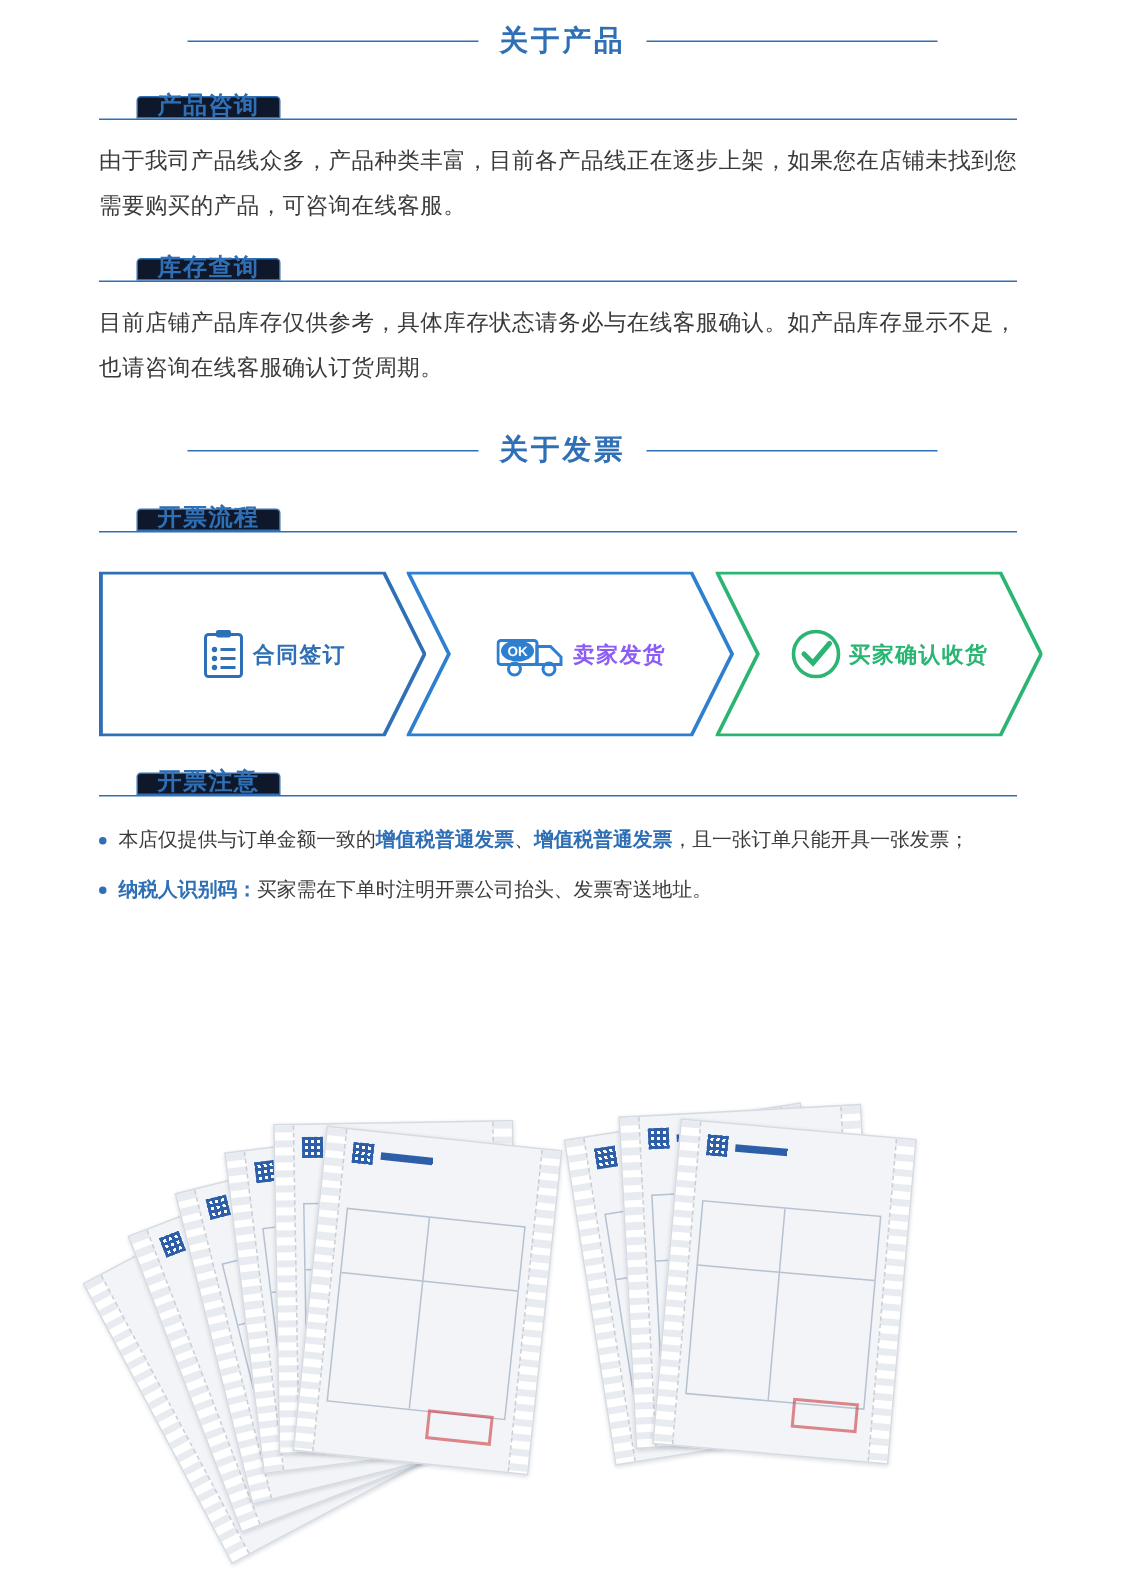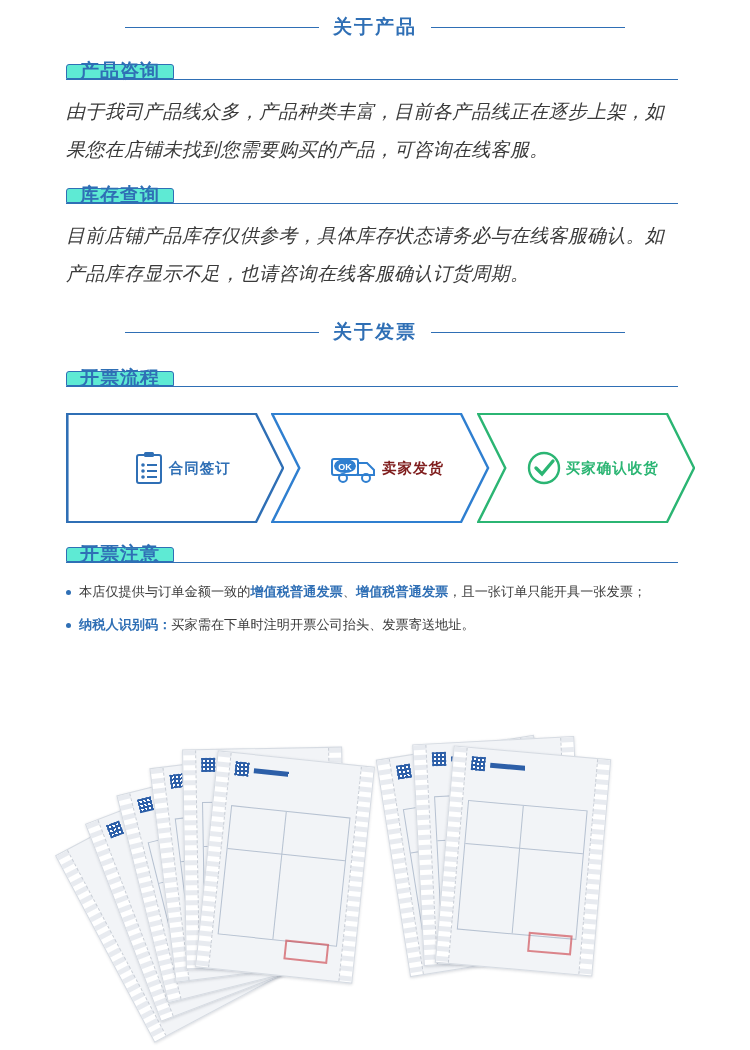--- a/index.html
+++ b/index.html
@@ -33,43 +33,43 @@
     color: #2f6fb5;
     letter-spacing: 2px;
     white-space: nowrap;
   }
 
   
   .tab-label {
     display: inline-block;
     border: 1px solid #2f6fb5;
     color: #2f6fb5;
-    font-size: 19px;
+    font-size: 16px;
     font-weight: bold;
     padding: 6px 13px 7px;
     border-radius: 3px 3px 0 0;
     position: relative;
-    background: #5eead4;
+    background: #0f172a;
     letter-spacing: 1px;
+    margin-left: 25px;
   }
   .label-wrap {
     border-bottom: 1px solid #2f6fb5;
     width: 612px;
     margin: 0 0 0 66px;
     line-height: 0;
   }
 
   .para {
     width: 616px;
     margin: 13px 0 0 66px;
-    font-size: 19px;
+    font-size: 15px;
     line-height: 2.0;
     color: #3a3a3a;
     letter-spacing: 0.3px;
-    font-style: italic;
   }
 
   
   .flow {
     display: flex;
     margin: 26px 0 0 66px;
     width: 616px;
     height: 110px;
   }
   .chev {
@@ -277,21 +277,21 @@
         </svg>
         <div class="inner">
           <svg width="46" height="32" viewBox="0 0 46 32">
             <rect x="1" y="7" width="26" height="16" rx="2" fill="none" stroke="#2f7fd0" stroke-width="2"></rect>
             <path d="M27,11 L36,11 L43,18 L43,23 L27,23 Z" fill="none" stroke="#2f7fd0" stroke-width="2"></path>
             <circle cx="12" cy="26" r="4" fill="none" stroke="#2f7fd0" stroke-width="2"></circle>
             <circle cx="35" cy="26" r="4" fill="none" stroke="#2f7fd0" stroke-width="2"></circle>
             <ellipse cx="14" cy="14" rx="11" ry="7" fill="#2f7fd0"></ellipse>
             <text x="14" y="17.5" text-anchor="middle" font-family="Liberation Sans, sans-serif" font-size="9" font-weight="bold" fill="#ffffff">OK</text>
           </svg>
-          <span class="ftext" style="color:#7f1d1d">卖家发货</span>
+          <span class="ftext" style="color:#8b5cf6">卖家发货</span>
         </div>
       </div>
 
       <div class="chev">
         <svg width="100%" height="110" viewBox="0 0 170 110" preserveAspectRatio="none" style="position:absolute;inset:0;">
           <path d="M1,1 L148,1 L169,55 L148,109 L1,109 L22,55 Z" fill="none" stroke="#2bb573" stroke-width="2"></path>
         </svg>
         <div class="inner">
           <svg width="34" height="34" viewBox="0 0 34 34">
             <circle cx="17" cy="17" r="15" fill="none" stroke="#2bb573" stroke-width="2.4"></circle>

